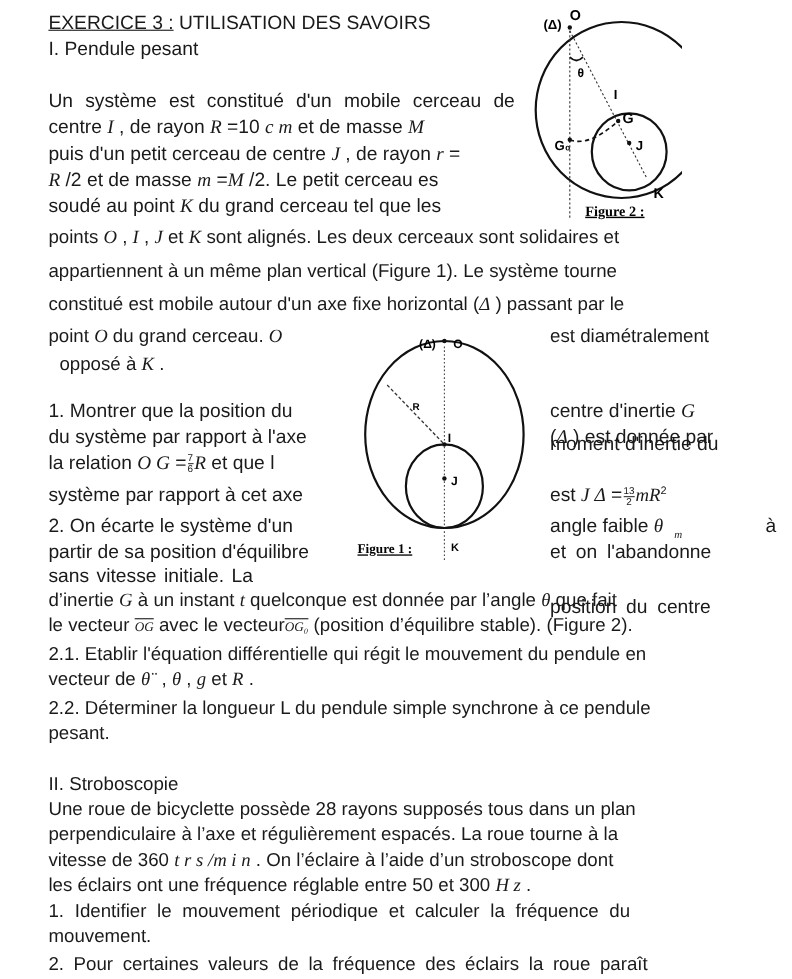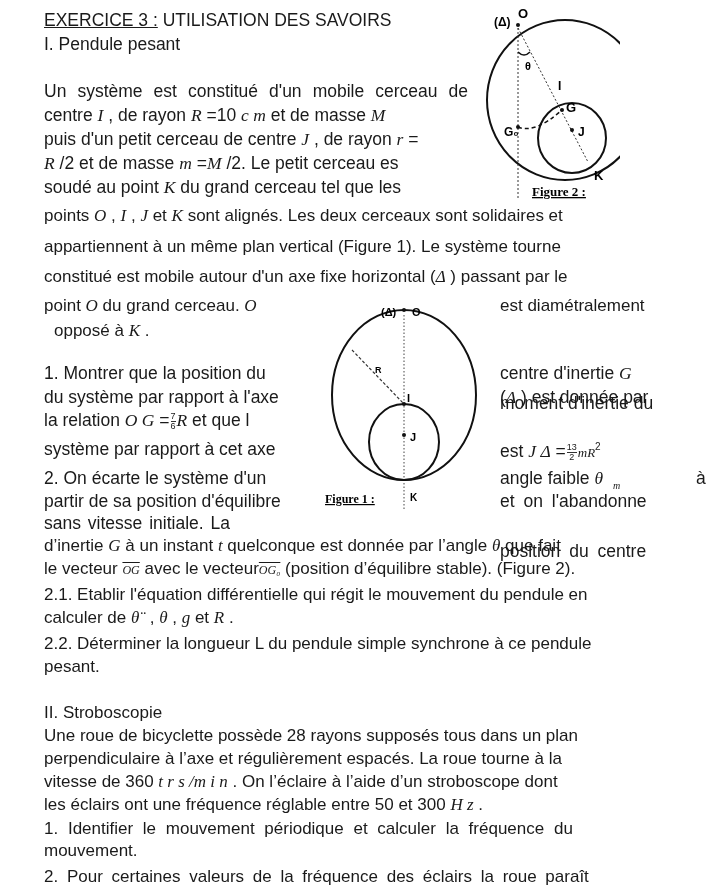--- a/index.html
+++ b/index.html
@@ -72,21 +72,21 @@
   <span>centre  d'inertie  </span><span class="m">G</span>
 </div>
 <div class="ln" style="left:500px; top:386px;">
   <span>(</span><span class="m">Δ</span><span> ) est donnée par</span>
 </div>
 <div class="ln" style="left:500px; top:392px;">moment d'inertie du</div>
 <div class="ln" style="left:500px; top:436px;">
   <span>est </span><span class="m">J</span><span class="m">  Δ</span><span> =</span><span class="frac">
       <span>13</span>
       <span>2</span>
-    </span><span class="m" style="font-size:13px">mR</span><sup>2</sup>
+    </span><span class="m" style="font-size:17px">mR</span><sup>2</sup>
 </div>
 
 <div class="ln" style="left:44px; top:467px;">
   <span class="b">2.</span><span> On écarte le système d'un</span>
 </div>
 <div class="ln" style="left:44px; top:490px;">partir de sa position d'équilibre</div>
 <div class="ln" style="left:44px; top:512px; word-spacing:2px;">sans     vitesse     initiale.    La</div>
 
 <div class="ln" style="left:500px; top:467px;">
   <span>angle  faible  </span><span class="m">θ</span><sub class="m" style="font-size:10px; margin-left:10px;">m</sub>
@@ -99,21 +99,21 @@
   <span>d’inertie </span><span class="m">G</span><span>  à un instant </span><span class="m">t</span><span>    quelconque est donnée par l’angle </span><span class="m">θ</span><span>  que fait</span>
 </div>
 <div class="ln" style="left:44px; top:558px; font-size:17px;">
   <span>le vecteur </span><span class="vec">OG</span><span> avec le vecteur</span><span class="vec">OG₀</span><span> (position d’équilibre stable). </span><span class="b">(Figure 2)</span><span>.</span>
 </div>
 
 <div class="ln" style="left:44px; top:584px; font-size:17px;">
   <span class="b">2.1.</span><span> Etablir l'équation différentielle qui régit le mouvement du pendule en</span>
 </div>
 <div class="ln" style="left:44px; top:607px; font-size:17px;">
-  <span>calculer de </span><span class="m">θ¨</span><span>   , </span><span class="m">θ</span><span> , </span><span class="m">g</span><span>   et </span><span class="m">R</span><span> .</span>
+  <span>vecteur de </span><span class="m">θ¨</span><span>   , </span><span class="m">θ</span><span> , </span><span class="m">g</span><span>   et </span><span class="m">R</span><span> .</span>
 </div>
 <div class="ln" style="left:44px; top:633px; font-size:17px;">
   <span class="b">2.2.</span><span> Déterminer la longueur L du pendule simple synchrone à ce pendule</span>
 </div>
 <div class="ln" style="left:44px; top:656px; font-size:17px;">pesant.</div>
 
 <div class="ln" style="left:44px; top:702px; font-size:17px;">II. Stroboscopie</div>
 <div class="ln" style="left:44px; top:725px; font-size:17px;">Une roue de bicyclette possède 28 rayons supposés tous dans un plan</div>
 <div class="ln" style="left:44px; top:748px; font-size:17px;">perpendiculaire à l’axe et régulièrement espacés. La roue tourne à la</div>
 <div class="ln" style="left:44px; top:771px; font-size:17px;">

